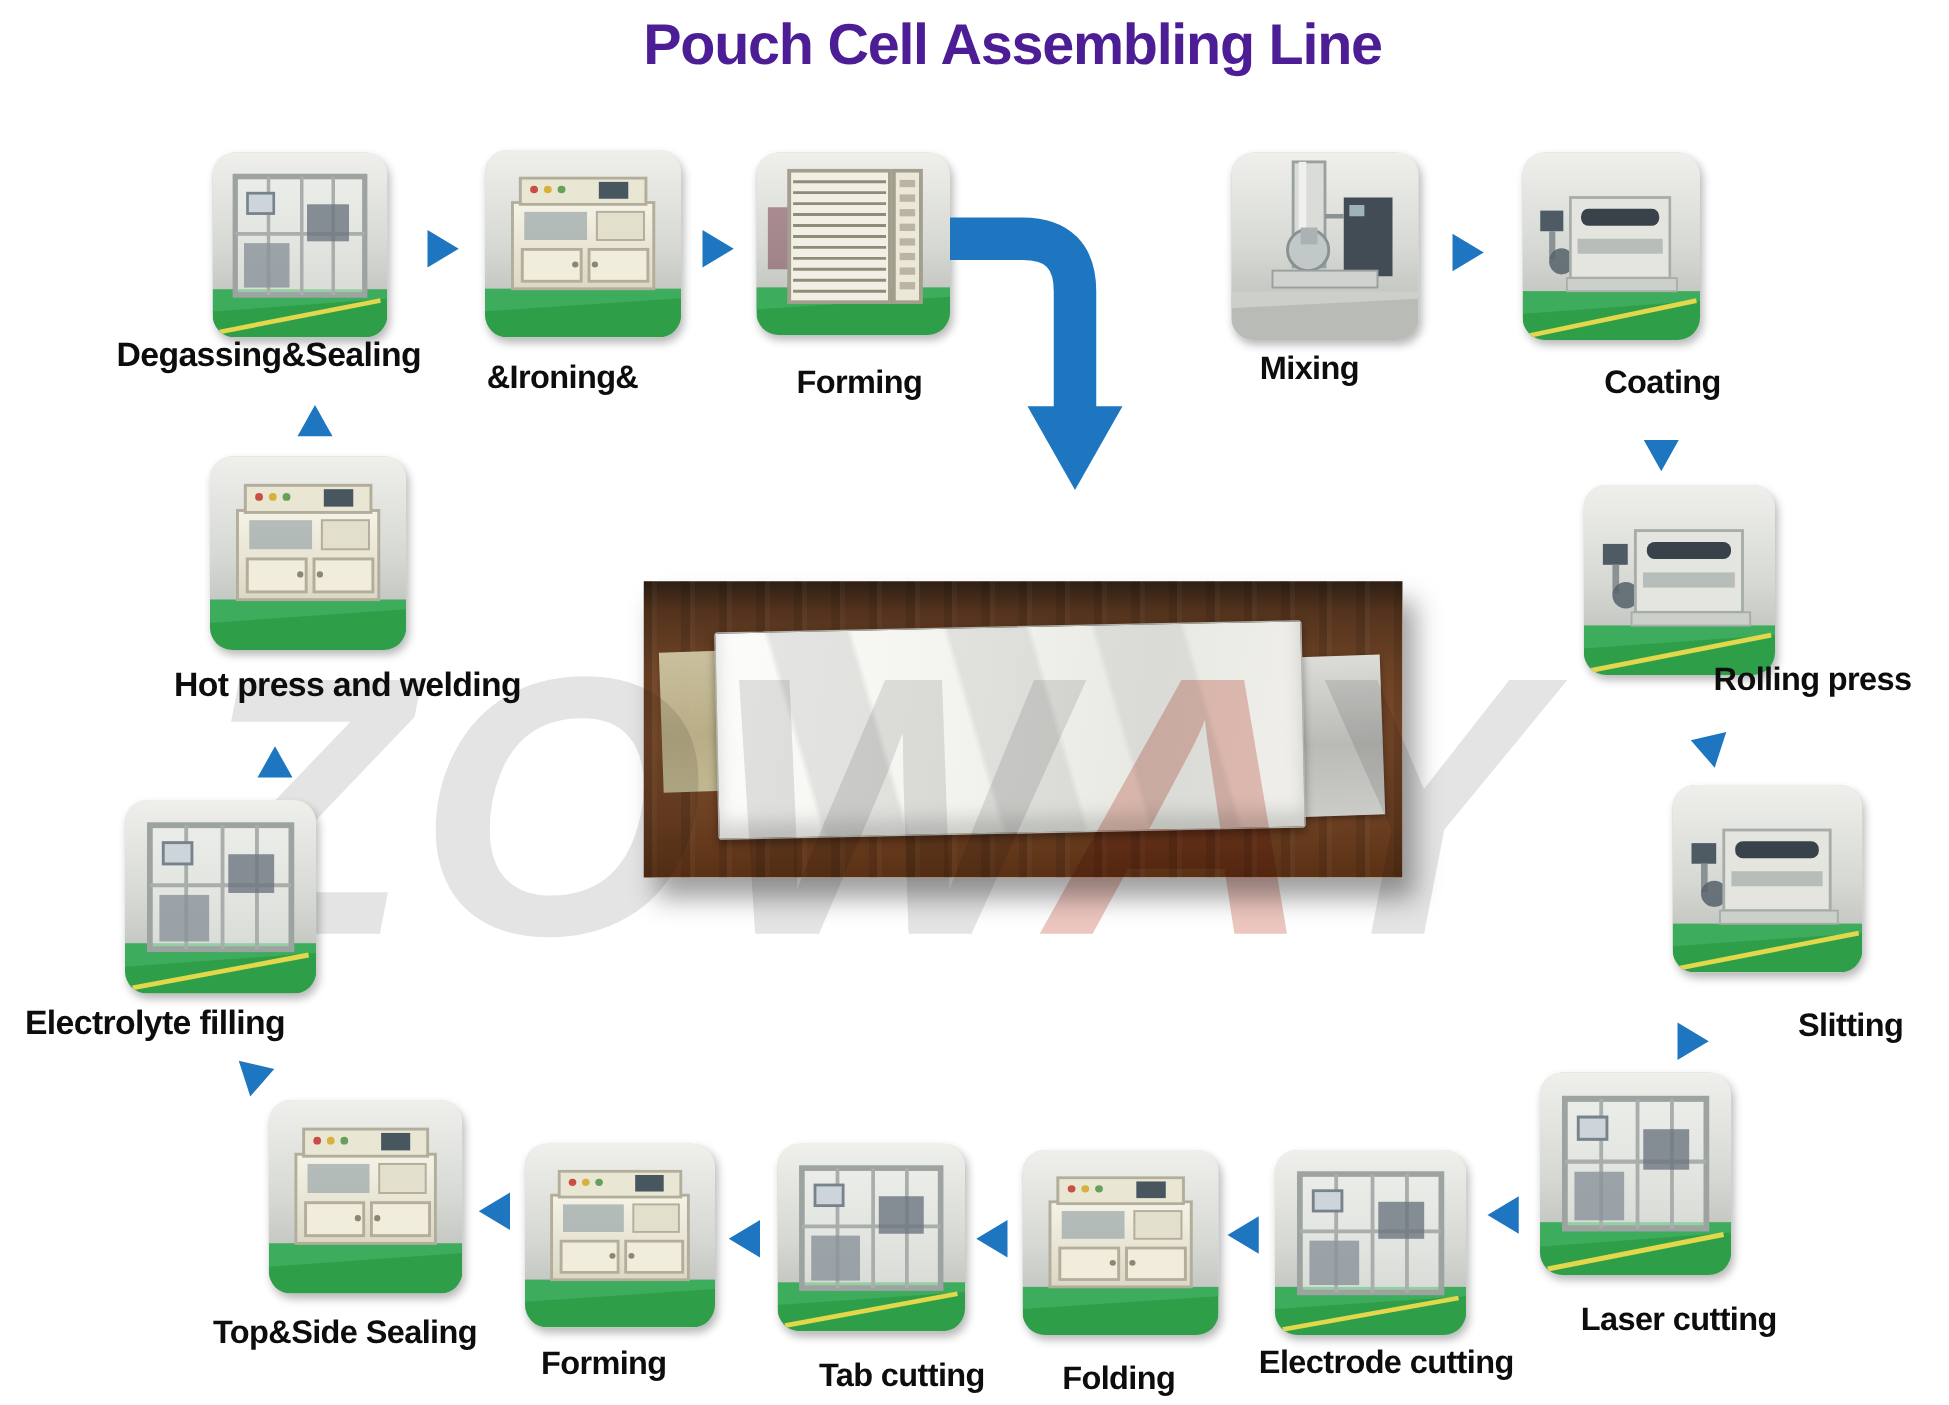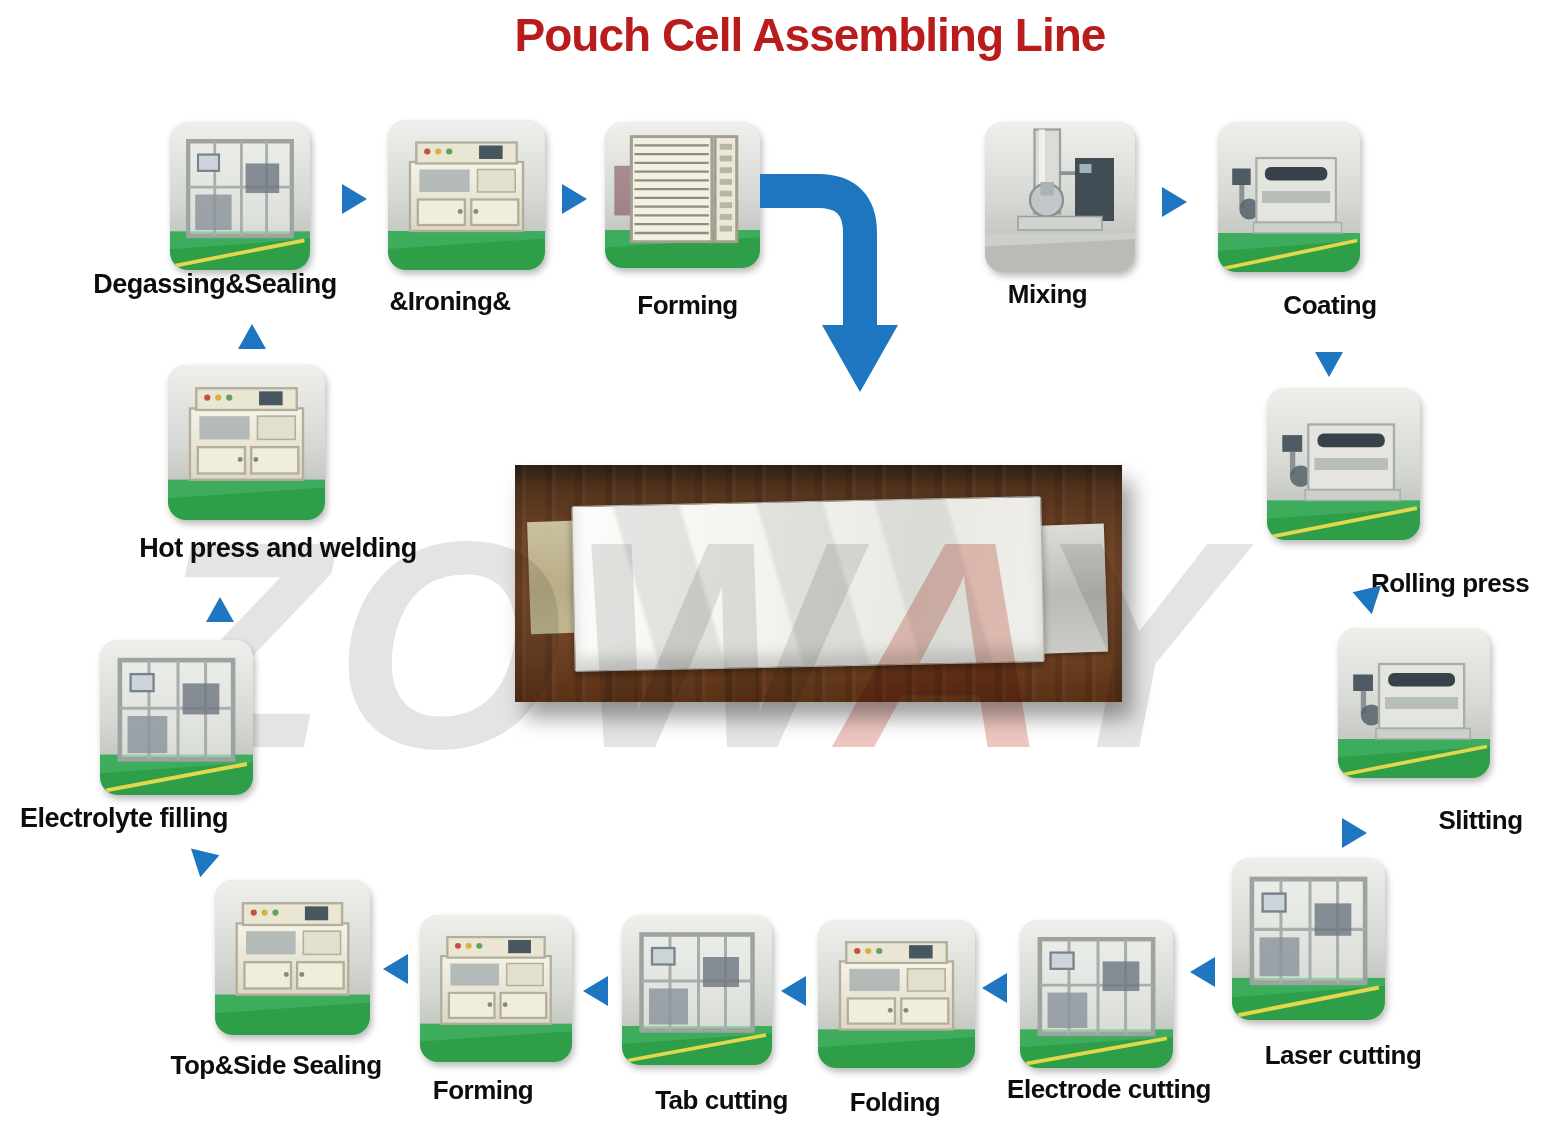--- a/index.html
+++ b/index.html
@@ -6,21 +6,21 @@
     --arrow-blue:#1e76c0; --floor-green:#2f9e49; --label-text:#0d0d0d;
     --watermark-gray:#e4e4e4; --watermark-accent:#ecc6bf;
   }
   html,body{margin:0;padding:0;}
   body{
     width:1559px;height:1124px;position:relative;background:#ffffff;
     overflow:hidden;font-family:"Liberation Sans",sans-serif;
   }
   .title{
     position:absolute;left:60px;top:8px;width:1500px;text-align:center;
-    font-size:46px;font-weight:bold;letter-spacing:-1px;color:#b91c1c;z-index:3;
+    font-size:46px;font-weight:bold;letter-spacing:-1px;color:#4c1d95;z-index:3;
   }
   
   .card{
     position:absolute;border-radius:18px;overflow:hidden;z-index:3;
     background:#d9dbd6;box-shadow:2px 4px 7px rgba(0,0,0,.28);
   }
   .card svg{display:block;width:100%;height:100%;}
   
   .lbl{
     position:absolute;font-weight:bold;color:var(--label-text);z-index:3;
@@ -270,21 +270,21 @@
     </svg>
   </div>
 
 <div class="lbl big" style="left:85px;top:268px;width:260px">Degassing&amp;Sealing</div>
 <div class="lbl twoline" style="left:330px;top:286px;width:240px">
   <div>&amp;Ironing&amp;</div>
 </div>
 <div class="lbl" style="left:600px;top:290px;width:175px">Forming</div>
 <div class="lbl" style="left:960px;top:279px;width:175px">Mixing</div>
 <div class="lbl" style="left:1240px;top:290px;width:180px">Coating</div>
-<div class="lbl" style="left:1350px;top:568px;width:200px">Rolling press</div>
+<div class="lbl" style="left:1350px;top:528px;width:200px">Rolling press</div>
 <div class="lbl" style="left:1398px;top:805px;width:165px">Slitting</div>
 <div class="lbl" style="left:1238px;top:1040px;width:210px">Laser cutting</div>
 <div class="lbl" style="left:998px;top:1074px;width:222px">Electrode cutting</div>
 <div class="lbl" style="left:800px;top:1087px;width:190px">Folding</div>
 <div class="lbl" style="left:624px;top:1085px;width:195px">Tab cutting</div>
 <div class="lbl" style="left:388px;top:1075px;width:190px">Forming</div>
 <div class="lbl" style="left:162px;top:1050px;width:228px">Top&amp;Side Sealing</div>
 <div class="lbl big" style="left:8px;top:802px;width:232px">Electrolyte filling</div>
 <div class="lbl big" style="left:128px;top:532px;width:300px">Hot press and welding</div>
 

